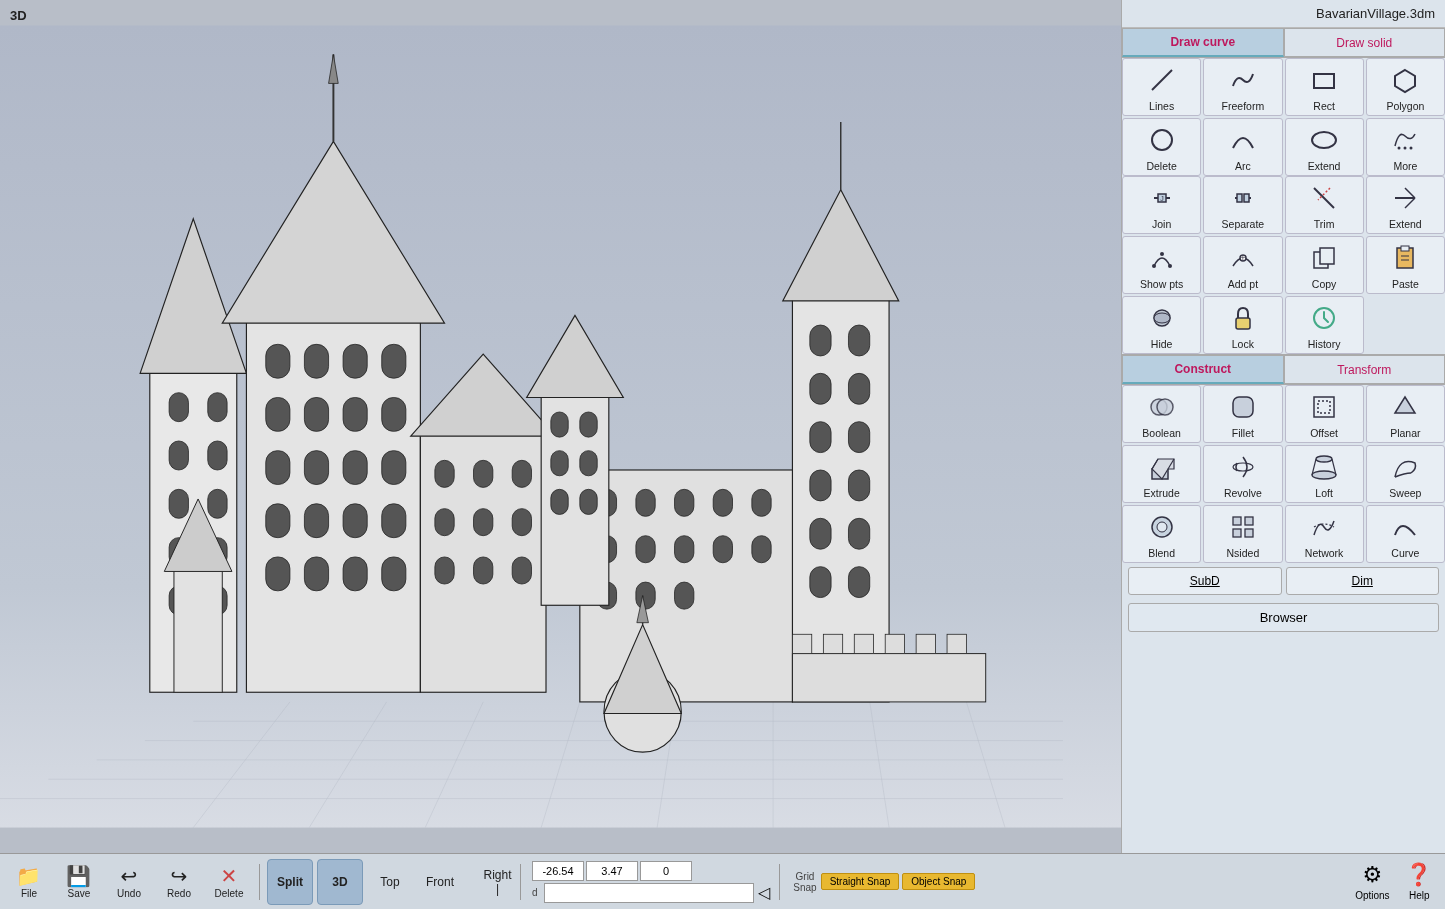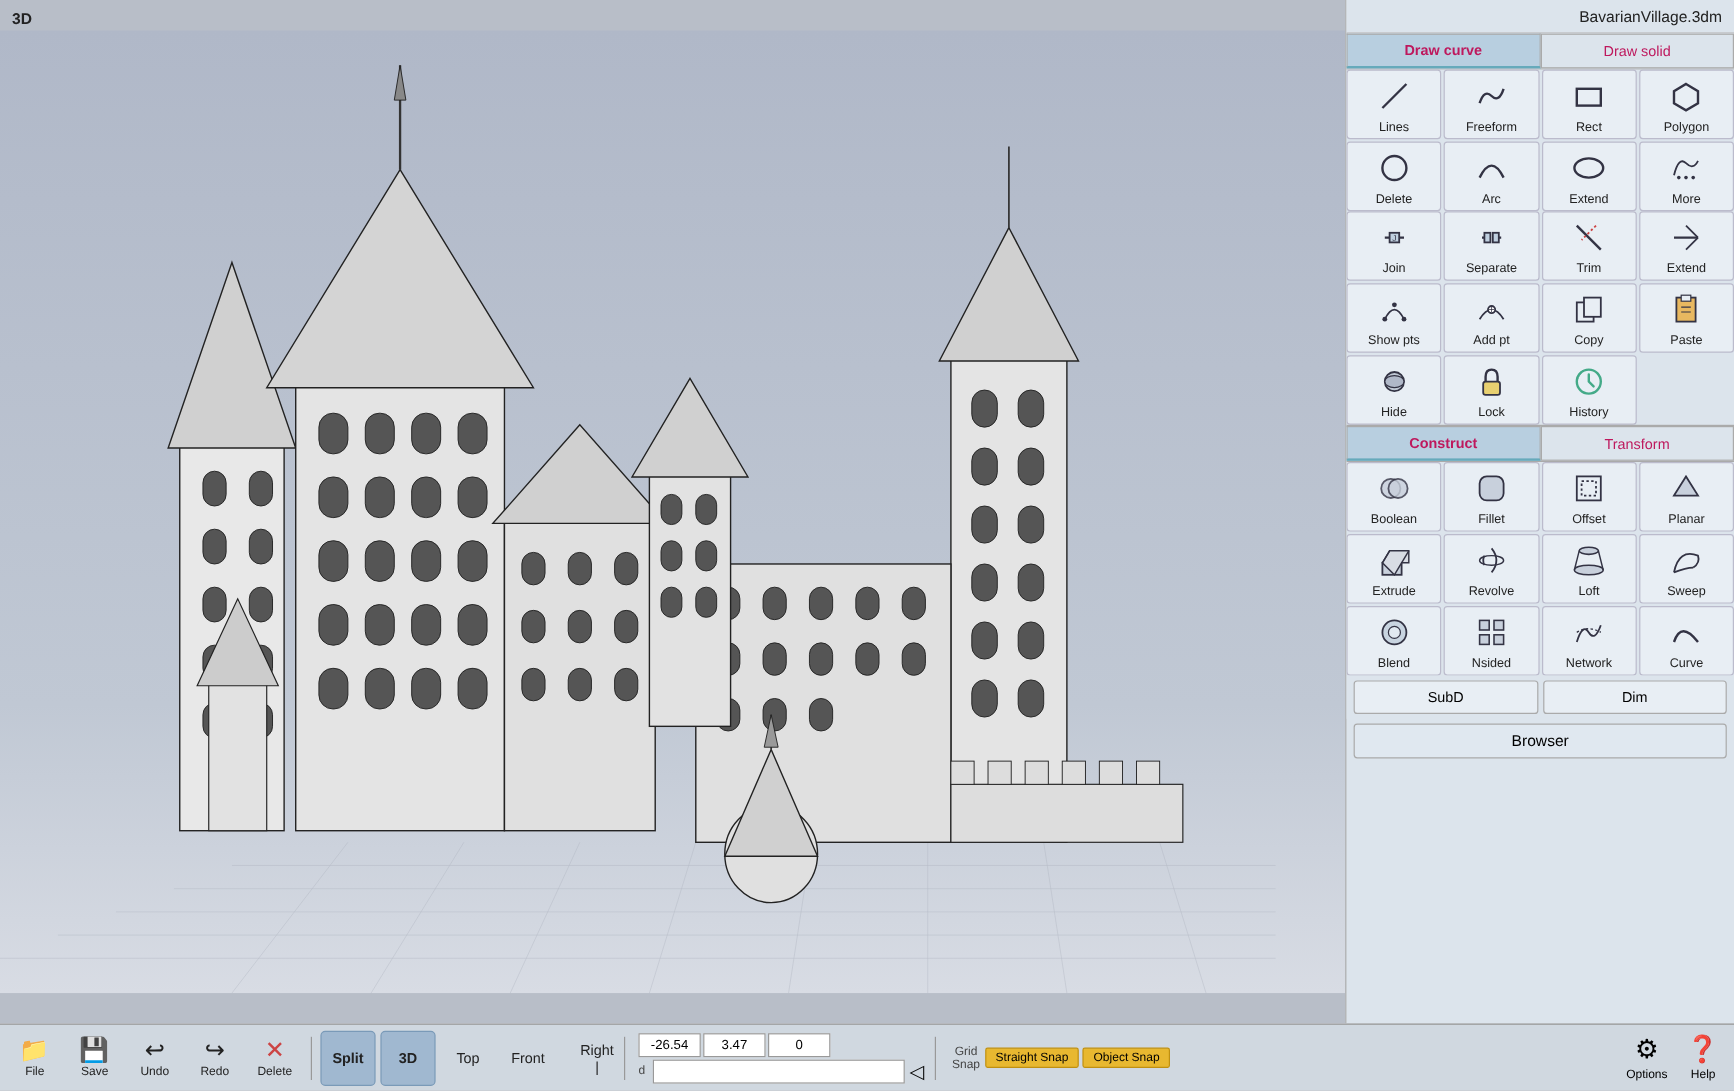--- a/index.html
+++ b/index.html
@@ -132,20 +132,21 @@
       border-top: 1px solid #aaa;
       margin: 0;
     }
 
     
     .bottom-tabs {
       display: flex;
       padding: 4px 6px;
       gap: 4px;
       background: #dce4ec;
+      text-decoration: underline;
     }
     .bottom-tab-btn {
       flex: 1;
       padding: 6px;
       font-size: 12px;
       cursor: pointer;
       border: 1px solid #aaa;
       background: #e8eef4;
       border-radius: 3px;
       text-align: center;

